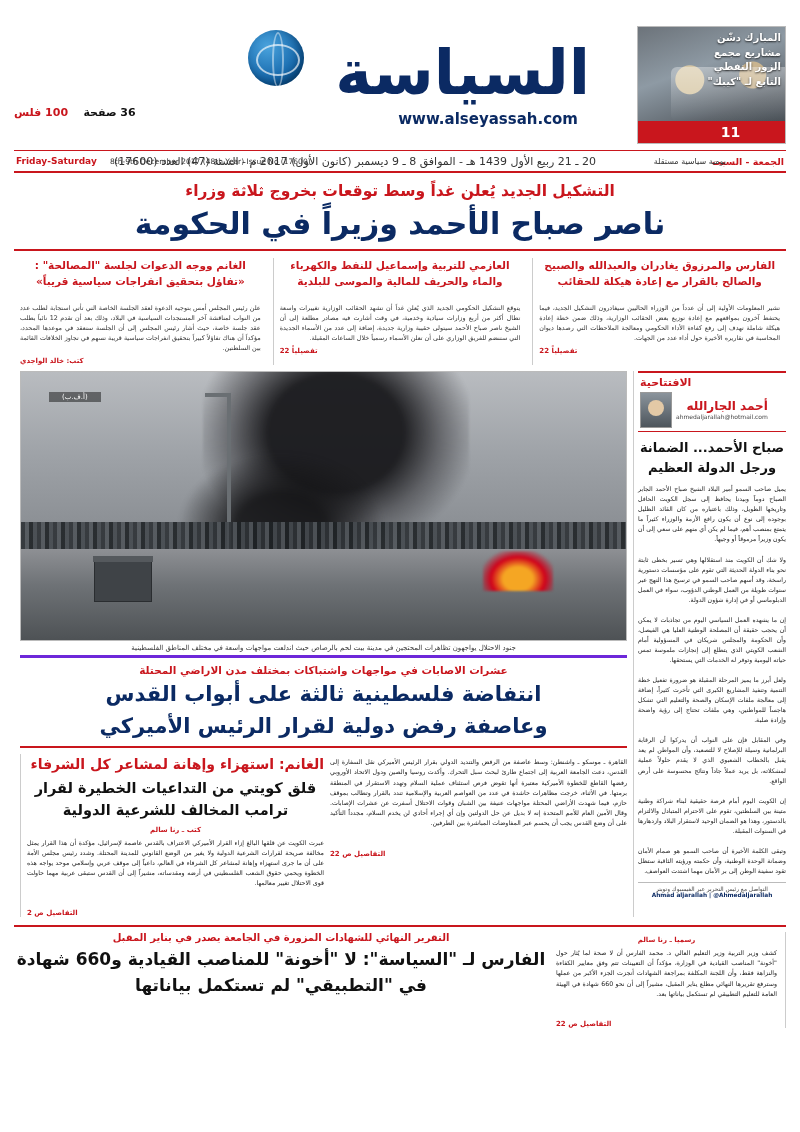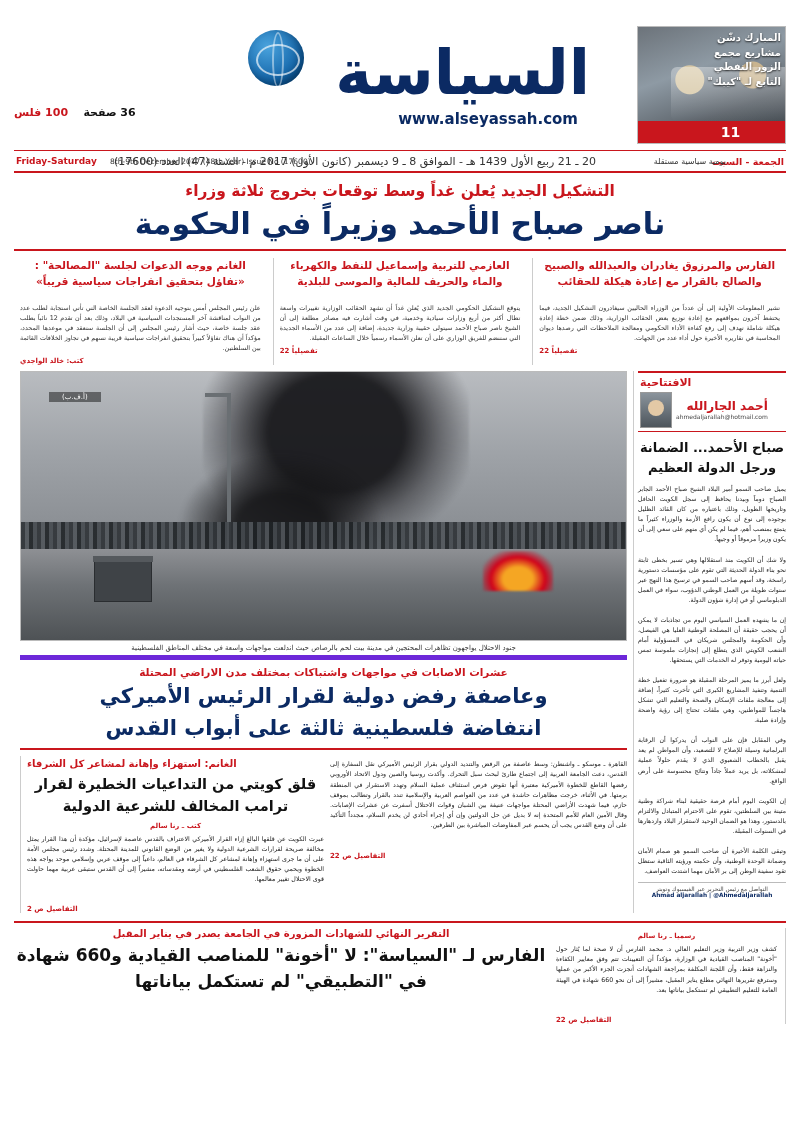--- a/index.html
+++ b/index.html
@@ -90,30 +90,30 @@
   .crowd{position:absolute;left:0;bottom:30%;width:100%;height:14%;
      background:repeating-linear-gradient(90deg,#2e3236 0 4px,#51565b 4px 8px,#1f2326 8px 12px,#454a4f 12px 16px);
      opacity:.9;}
   .pole{position:absolute;left:34%;top:8%;width:4px;height:62%;background:#6a6f73;}
   .pole .arm{position:absolute;left:-22px;top:0;width:26px;height:4px;background:#6a6f73;}
   .bin{position:absolute;left:12%;bottom:14%;width:56px;height:40px;background:#3f4347;border:1px solid #2a2d30;}
   .bin:after{content:"";position:absolute;left:-2px;top:-5px;width:60px;height:6px;background:#55595d;}
   .fire{position:absolute;right:12%;bottom:18%;width:70px;height:40px;
      background:radial-gradient(ellipse at 50% 70%, #f5a623 0 30%, #d0021b 55%, rgba(208,2,27,0) 80%);filter:blur(1px);}
   .ph-credit{position:absolute;left:4px;top:20px;font-size:7px;color:#fff;background:rgba(0,0,0,.45);padding:1px 13px;margin-left:24px;}
-  .ph-cap{font-size:7px;color:#333;text-align:center;padding:3px 2px;border-bottom:5px solid #6d28d9;}
+  .ph-cap{font-size:7px;color:#333;text-align:center;padding:3px 2px;border-bottom:3px solid #6d28d9;}
 
   .sub-kicker{margin-top:6px;text-align:center;color:#c9161d;font-size:10.5px;font-weight:bold;}
   .sub-head{margin-top:4px;text-align:center;color:#0b2a63;font-size:21px;font-weight:bold;line-height:1.35;}
   .rule-red{height:2px;background:#c9161d;margin-top:6px;}
 
   .twocol{display:flex;flex-direction:row-reverse;gap:6px;margin-top:6px;}
   .tc{flex:1;}
   .tc.bl{border-left:1px solid #ccc;padding-left:6px;}
-  .tc-title{color:#c9161d;font-size:10px;font-weight:bold;text-align:left;line-height:1.5;}
+  .tc-title{color:#c9161d;font-size:14px;font-weight:bold;text-align:right;line-height:1.5;}
   .tc-head{font-size:14.5px;font-weight:bold;color:#111;text-align:center;line-height:1.5;margin-top:3px;}
   .tc-by{font-size:7px;color:#c9161d;text-align:center;margin-top:4px;font-weight:bold;}
   .tc-body{font-size:6.3px;color:#222;line-height:1.6;text-align:justify;margin-top:4px;}
   .tc-more{font-size:7px;color:#c9161d;text-align:left;margin-top:21px;font-weight:bold;}
   .bullets{font-size:6.3px;color:#222;line-height:1.62;text-align:justify;margin-top:3px;}
 
   
   .bottom{margin-top:8px;border-top:2px solid #c9161d;padding-top:5px;display:flex;flex-direction:row-reverse;gap:8px;}
   .bot-right{flex:1;}
   .bot-left{width:230px;border-right:1px solid #ccc;padding-right:8px;box-sizing:border-box;}
@@ -190,22 +190,22 @@
             </div>
         <div class="crowd"></div>
         <div class="ground"></div>
         <div class="bin"></div>
         <div class="fire"></div>
         <div class="ph-credit">(أ.ف.ب)</div>
       </div>
       <div class="ph-cap">جنود الاحتلال يواجهون تظاهرات المحتجين في مدينة بيت لحم بالرصاص حيث اندلعت مواجهات واسعة في مختلف المناطق الفلسطينية</div>
 
       <div class="sub-kicker">عشرات الاصابات في مواجهات واشتباكات بمختلف مدن الاراضي المحتلة</div>
+      <div class="sub-head">انتفاضة فلسطينية ثالثة على أبواب القدس</div>
       <div class="sub-head">وعاصفة رفض دولية لقرار الرئيس الأميركي</div>
-      <div class="sub-head">انتفاضة فلسطينية ثالثة على أبواب القدس</div>
       <div class="rule-red"></div>
 
       <div class="twocol">
         <div class="tc bl">
           <div class="tc-title">الغانم: استهزاء وإهانة لمشاعر كل الشرفاء</div>
           <div class="tc-head">قلق كويتي من التداعيات الخطيرة لقرار ترامب المخالف للشرعية الدولية</div>
           <div class="tc-by">كتب ـ رنا سالم</div>
           <div class="tc-body">عبرت الكويت عن قلقها البالغ إزاء القرار الأميركي الاعتراف بالقدس عاصمة لإسرائيل، مؤكدة أن هذا القرار يمثل مخالفة صريحة لقرارات الشرعية الدولية ولا يغير من الوضع القانوني للمدينة المحتلة. وشدد رئيس مجلس الأمة على أن ما جرى استهزاء وإهانة لمشاعر كل الشرفاء في العالم، داعياً إلى موقف عربي وإسلامي موحد يواجه هذه الخطوة ويحمي حقوق الشعب الفلسطيني في أرضه ومقدساته، مشيراً إلى أن القدس ستبقى عربية مهما حاولت قوى الاحتلال تغيير معالمها.</div>
           <div class="tc-more">التفاصيل ص 2</div>
         </div>

